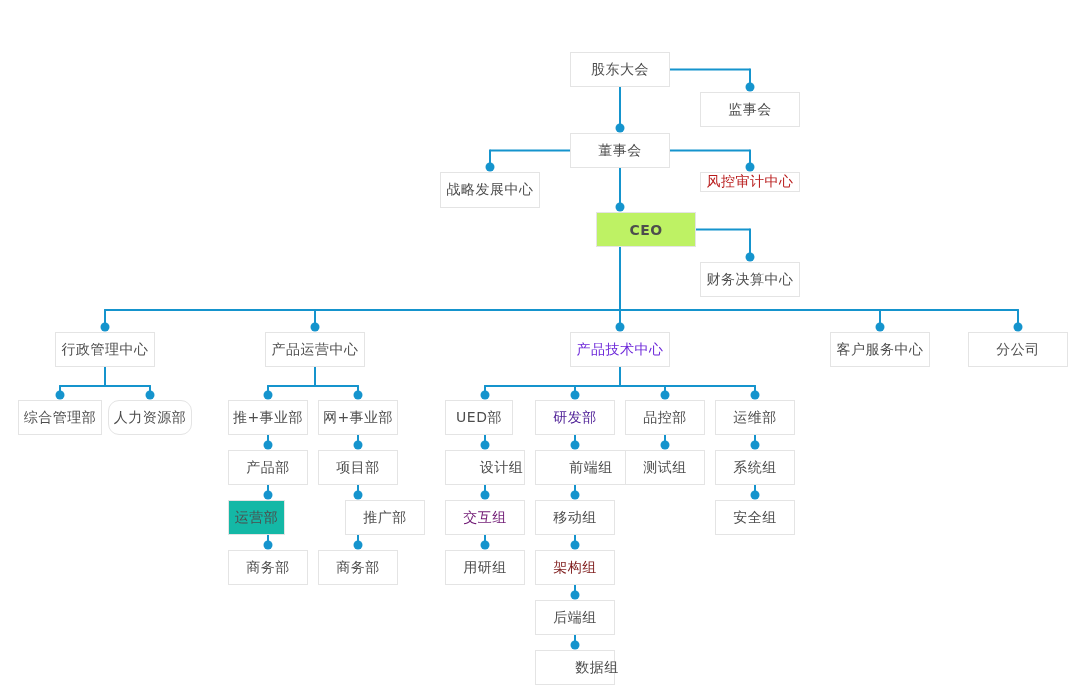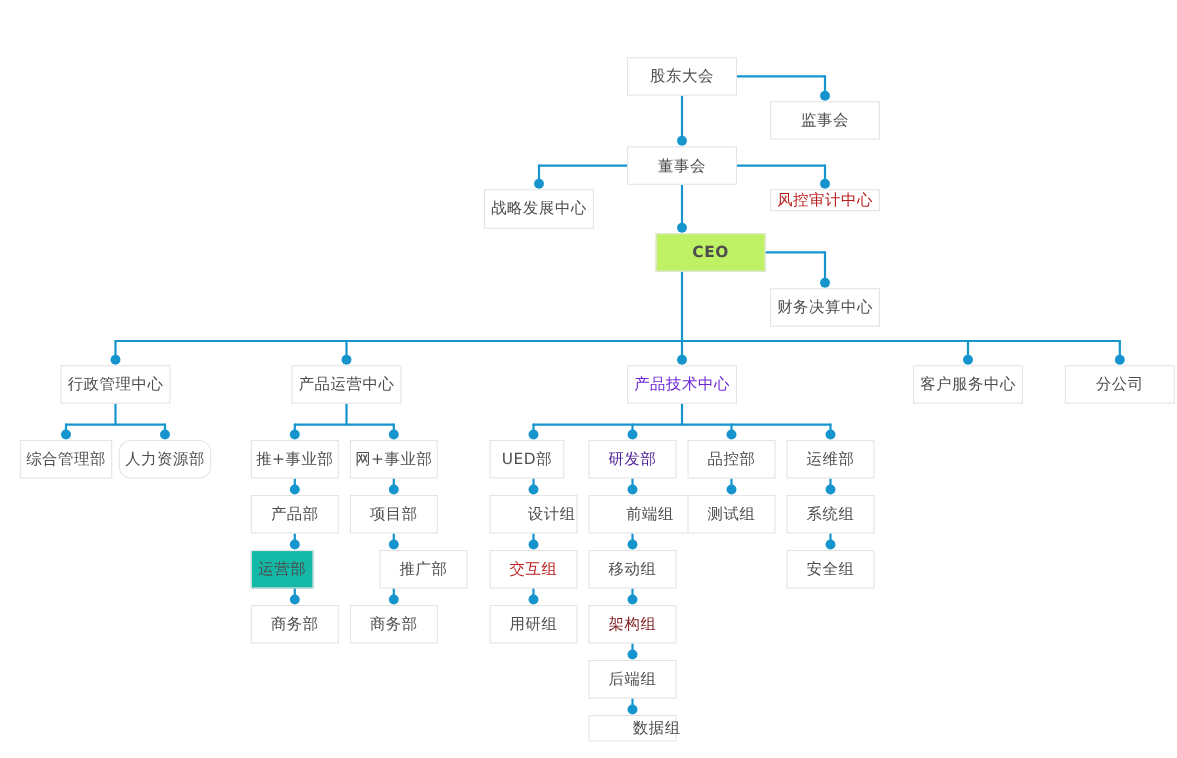--- a/index.html
+++ b/index.html
@@ -205,20 +205,20 @@
     <div class="node" style="left: 228px; top: 550px; width: 80px; height: 35px; border-color: rgb(228, 228, 228); background: rgb(255, 255, 255); color: rgb(77, 77, 77);">商务部</div>
     <div class="node" style="left: 318px; top: 550px; width: 80px; height: 35px; border-color: rgb(228, 228, 228); background: rgb(255, 255, 255); color: rgb(77, 77, 77);">商务部</div>
     <div class="node" style="left: 445px; top: 400px; width: 68px; height: 35px; border-color: rgb(228, 228, 228); background: rgb(255, 255, 255); color: rgb(77, 77, 77);">UED部</div>
     <div class="node" style="left: 535px; top: 400px; width: 80px; height: 35px; border-color: rgb(228, 228, 228); background: rgb(255, 255, 255); color: #4c1d95;">研发部</div>
     <div class="node" style="left: 625px; top: 400px; width: 80px; height: 35px; border-color: rgb(228, 228, 228); background: rgb(255, 255, 255); color: rgb(77, 77, 77);">品控部</div>
     <div class="node" style="left: 715px; top: 400px; width: 80px; height: 35px; border-color: rgb(228, 228, 228); background: rgb(255, 255, 255); color: rgb(77, 77, 77);">运维部</div>
     <div class="node" style="left: 445px; top: 450px; width: 80px; height: 35px; border-color: rgb(228, 228, 228); background: rgb(255, 255, 255); color: rgb(77, 77, 77); padding-left: 33px;">设计组</div>
     <div class="node" style="left: 535px; top: 450px; width: 92px; height: 35px; border-color: rgb(228, 228, 228); background: rgb(255, 255, 255); color: rgb(77, 77, 77); padding-left: 20px;">前端组</div>
     <div class="node" style="left: 625px; top: 450px; width: 80px; height: 35px; border-color: rgb(228, 228, 228); background: rgb(255, 255, 255); color: rgb(77, 77, 77);">测试组</div>
     <div class="node" style="left: 715px; top: 450px; width: 80px; height: 35px; border-color: rgb(228, 228, 228); background: rgb(255, 255, 255); color: rgb(77, 77, 77);">系统组</div>
-    <div class="node" style="left: 445px; top: 500px; width: 80px; height: 35px; border-color: rgb(228, 228, 228); background: rgb(255, 255, 255); color: #b91c1c;">交互组</div>
+    <div class="node" style="left: 445px; top: 500px; width: 80px; height: 35px; border-color: rgb(228, 228, 228); background: rgb(255, 255, 255); color: #701a75;">交互组</div>
     <div class="node" style="left: 535px; top: 500px; width: 80px; height: 35px; border-color: rgb(228, 228, 228); background: rgb(255, 255, 255); color: rgb(77, 77, 77);">移动组</div>
     <div class="node" style="left: 715px; top: 500px; width: 80px; height: 35px; border-color: rgb(228, 228, 228); background: rgb(255, 255, 255); color: rgb(77, 77, 77);">安全组</div>
     <div class="node" style="left: 445px; top: 550px; width: 80px; height: 35px; border-color: rgb(228, 228, 228); background: rgb(255, 255, 255); color: rgb(77, 77, 77);">用研组</div>
     <div class="node" style="left: 535px; top: 550px; width: 80px; height: 35px; border-color: rgb(228, 228, 228); background: rgb(255, 255, 255); color: #7f1d1d;">架构组</div>
     <div class="node" style="left: 535px; top: 600px; width: 80px; height: 35px; border-color: rgb(228, 228, 228); background: rgb(255, 255, 255); color: rgb(77, 77, 77);">后端组</div>
-    <div class="node" style="left: 535px; top: 650px; width: 80px; height: 24px; border-color: rgb(228, 228, 228); background: rgb(255, 255, 255); color: rgb(77, 77, 77); padding-left: 44px;">数据组</div>
+    <div class="node" style="left: 535px; top: 650px; width: 80px; height: 35px; border-color: rgb(228, 228, 228); background: rgb(255, 255, 255); color: rgb(77, 77, 77); padding-left: 44px;">数据组</div>
   </div>
 
 </body></html>

